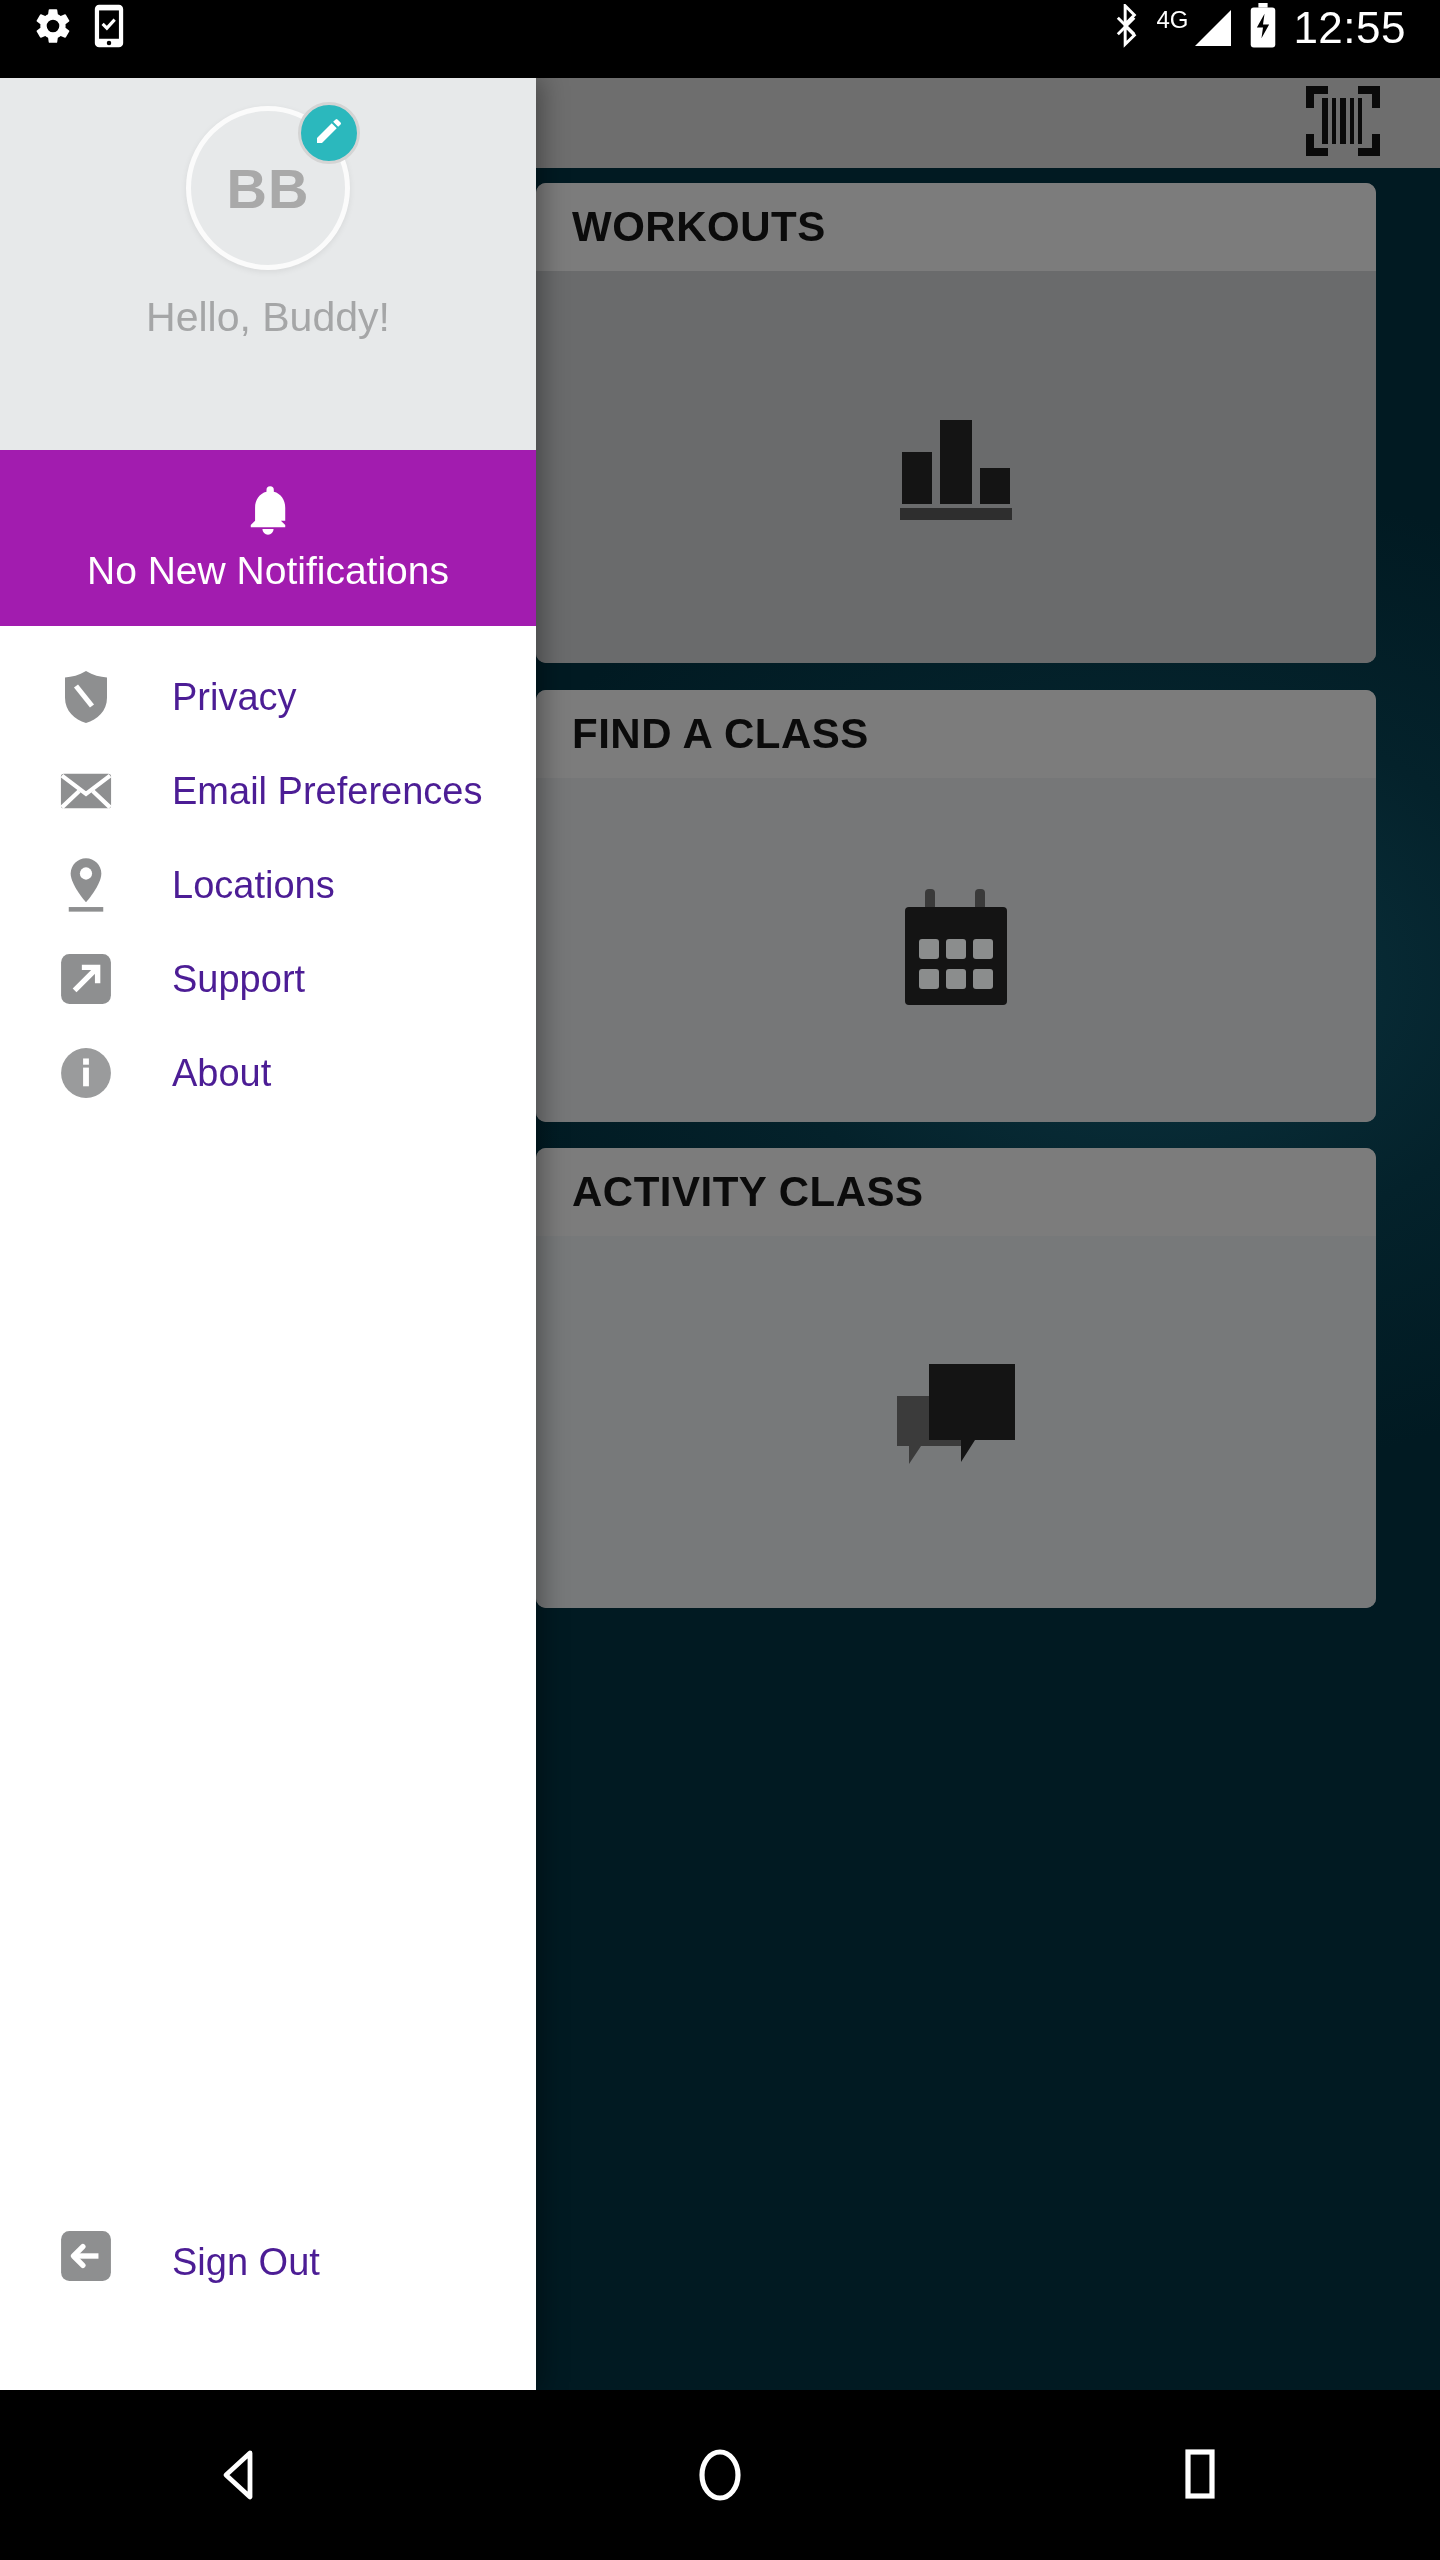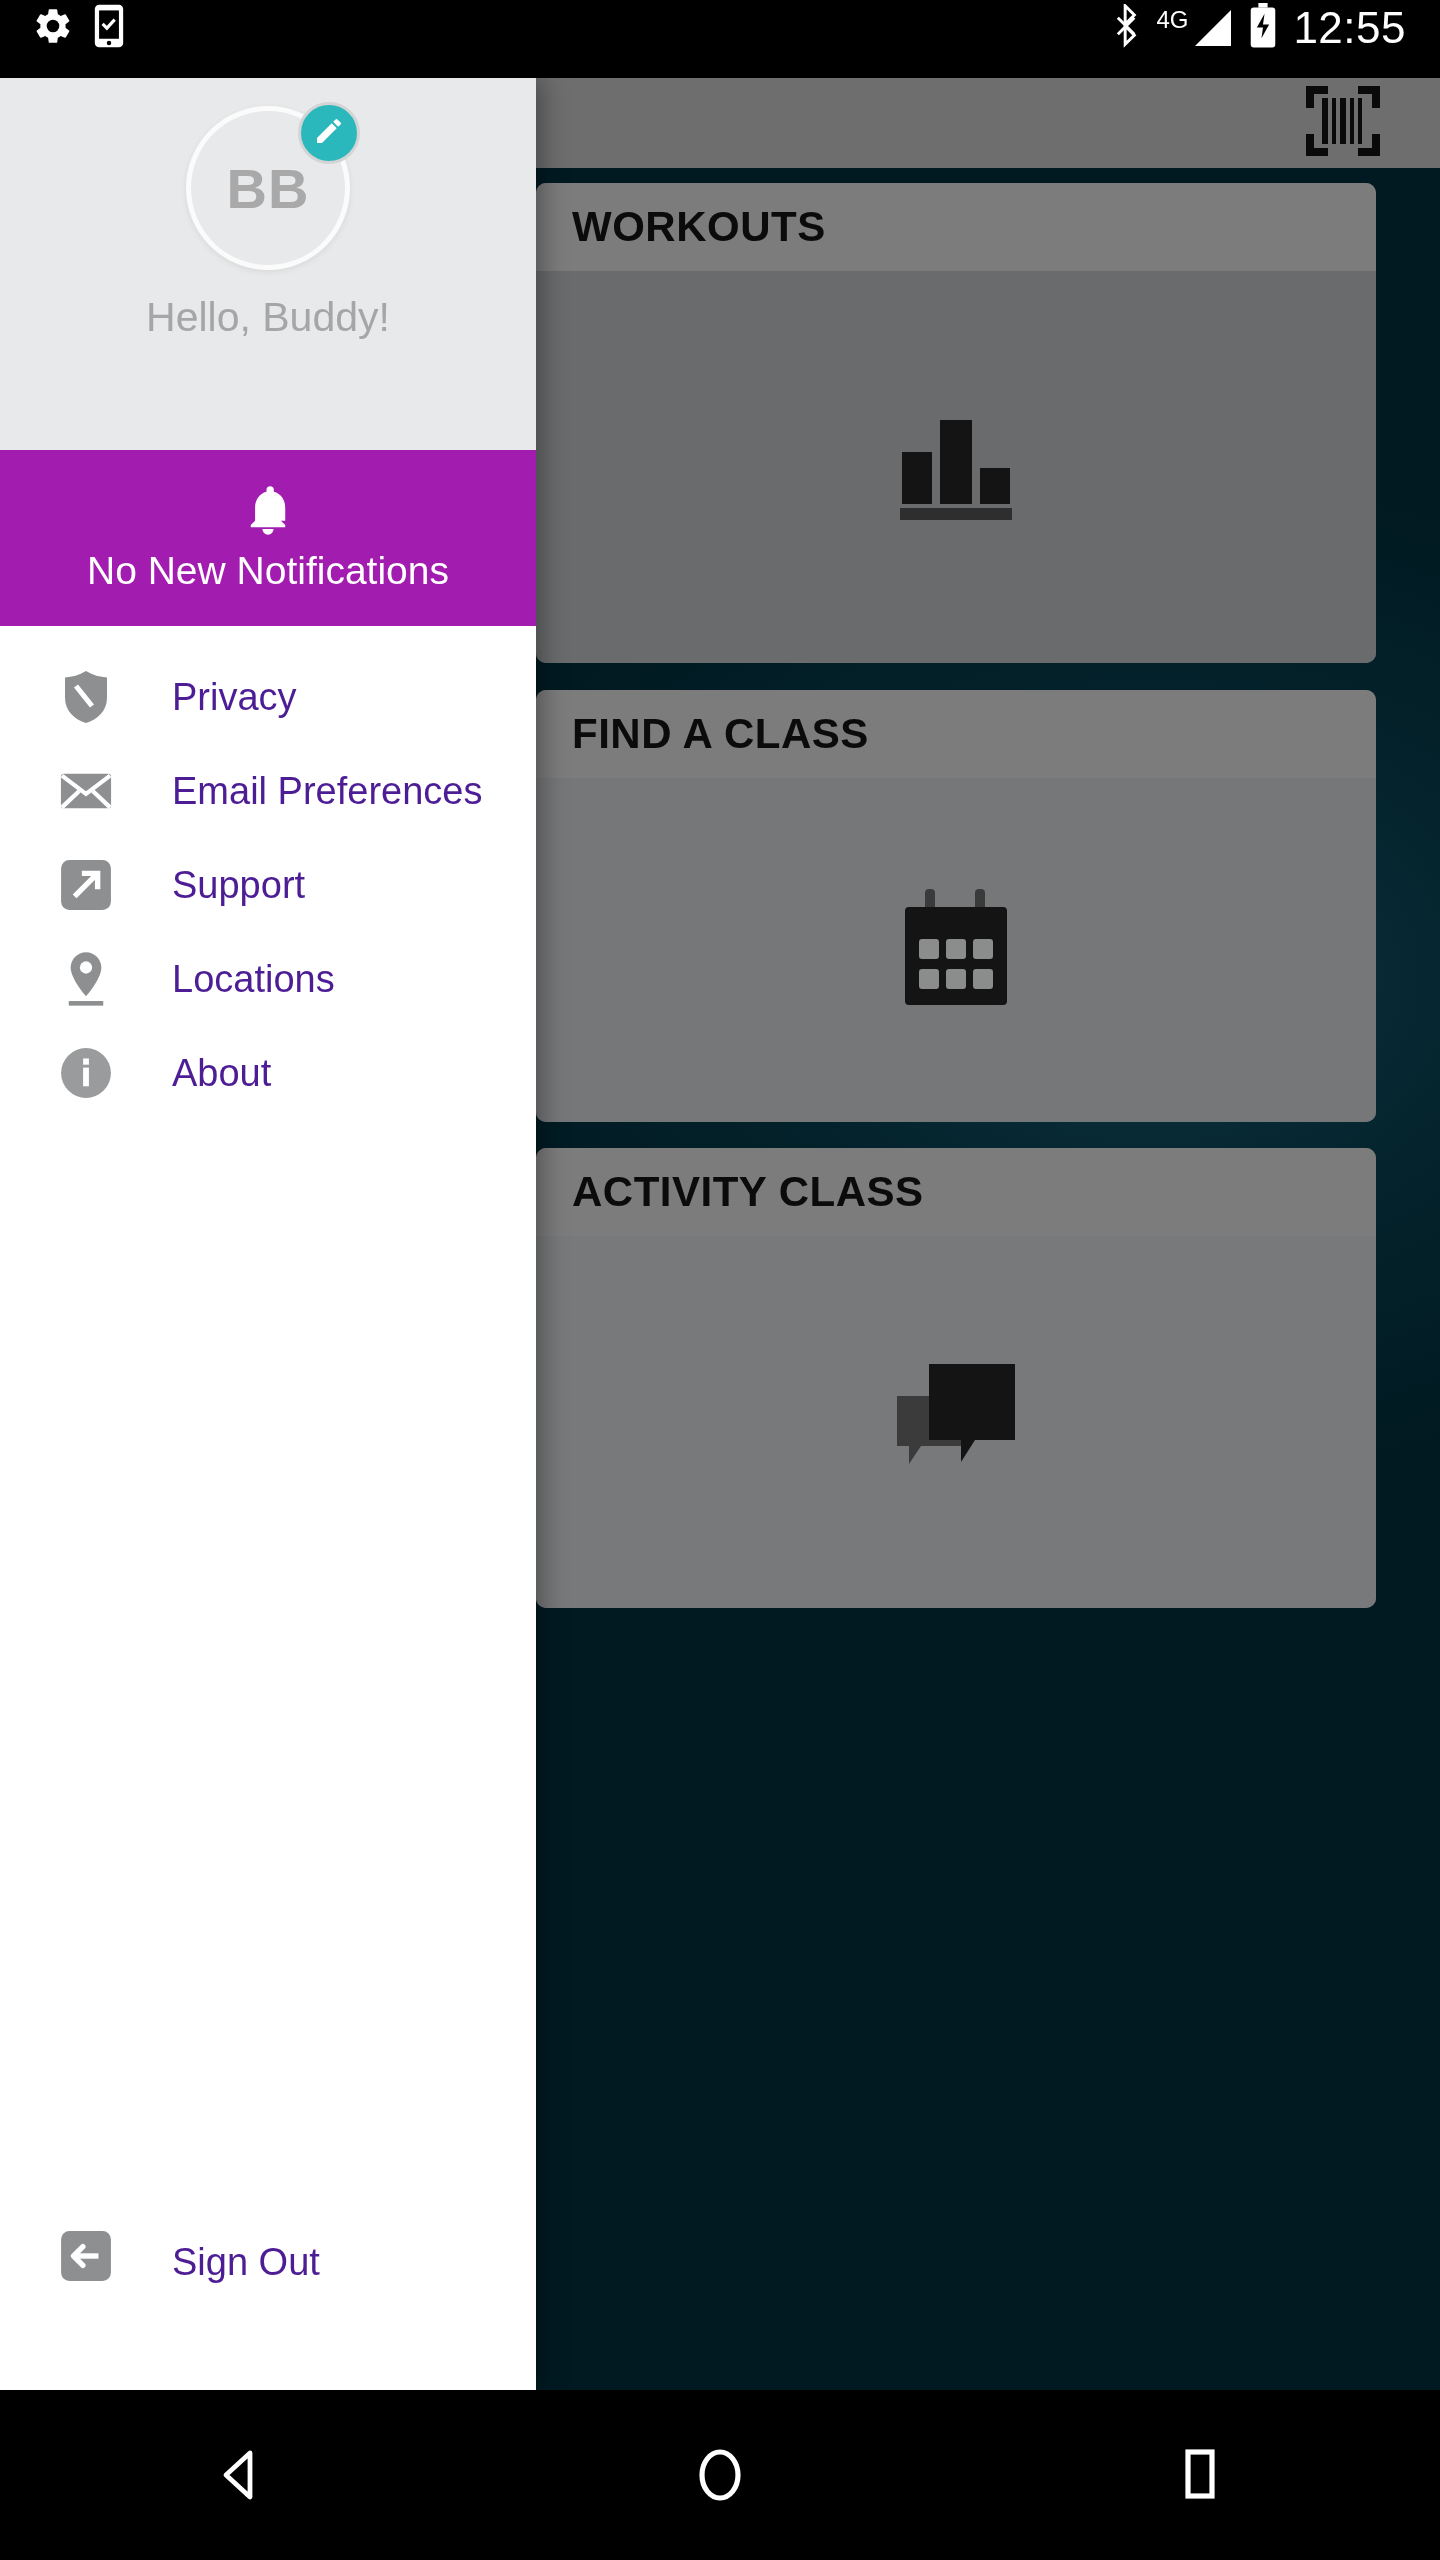--- a/index.html
+++ b/index.html
@@ -292,38 +292,38 @@
             <rect x="1" y="2" width="26" height="18" rx="1.5" fill="#8e8f90"></rect>
             <path d="M1.5 3 L14 12.5 L26.5 3" stroke="#fff" stroke-width="2.2" fill="none"></path>
             <path d="M1.5 19.5 L10.5 11 M26.5 19.5 L17.5 11" stroke="#fff" stroke-width="2.2" fill="none"></path>
           </svg>
         </span>
         <span class="menu-label">Email Preferences</span>
       </div>
 
       <div class="menu-item">
         <span class="menu-icon">
+          <svg width="46" height="58" viewBox="0 0 24 30" fill="#8e8f90">
+            <path d="M12 1C7.6 1 4 4.6 4 9c0 6 8 15 8 15s8-9 8-15c0-4.4-3.6-8-8-8z"></path>
+            <circle cx="12" cy="9" r="3.2" fill="#fff"></circle>
+            <rect x="3" y="26.5" width="18" height="2.4"></rect>
+          </svg>
+        </span>
+        <span class="menu-label">Locations</span>
+      </div>
+
+      <div class="menu-item">
+        <span class="menu-icon">
           <svg width="54" height="54" viewBox="0 0 26 26">
             <rect x="1" y="1" width="24" height="24" rx="4" fill="#8e8f90"></rect>
             <path d="M7.5 18.5 L18 8" stroke="#fff" stroke-width="2.6" fill="none"></path>
             <path d="M11 7.4 L18.6 7.4 L18.6 15" stroke="#fff" stroke-width="2.6" fill="none"></path>
           </svg>
         </span>
         <span class="menu-label">Support</span>
-      </div>
-
-      <div class="menu-item">
-        <span class="menu-icon">
-          <svg width="46" height="58" viewBox="0 0 24 30" fill="#8e8f90">
-            <path d="M12 1C7.6 1 4 4.6 4 9c0 6 8 15 8 15s8-9 8-15c0-4.4-3.6-8-8-8z"></path>
-            <circle cx="12" cy="9" r="3.2" fill="#fff"></circle>
-            <rect x="3" y="26.5" width="18" height="2.4"></rect>
-          </svg>
-        </span>
-        <span class="menu-label">Locations</span>
       </div>
 
       <div class="menu-item">
         <span class="menu-icon">
           <svg width="54" height="54" viewBox="0 0 26 26">
             <circle cx="13" cy="13" r="12" fill="#9a9b9c"></circle>
             <rect x="11.6" y="10.4" width="2.8" height="9" fill="#fff"></rect>
             <rect x="11.6" y="6" width="2.8" height="3" fill="#fff"></rect>
           </svg>
         </span>

